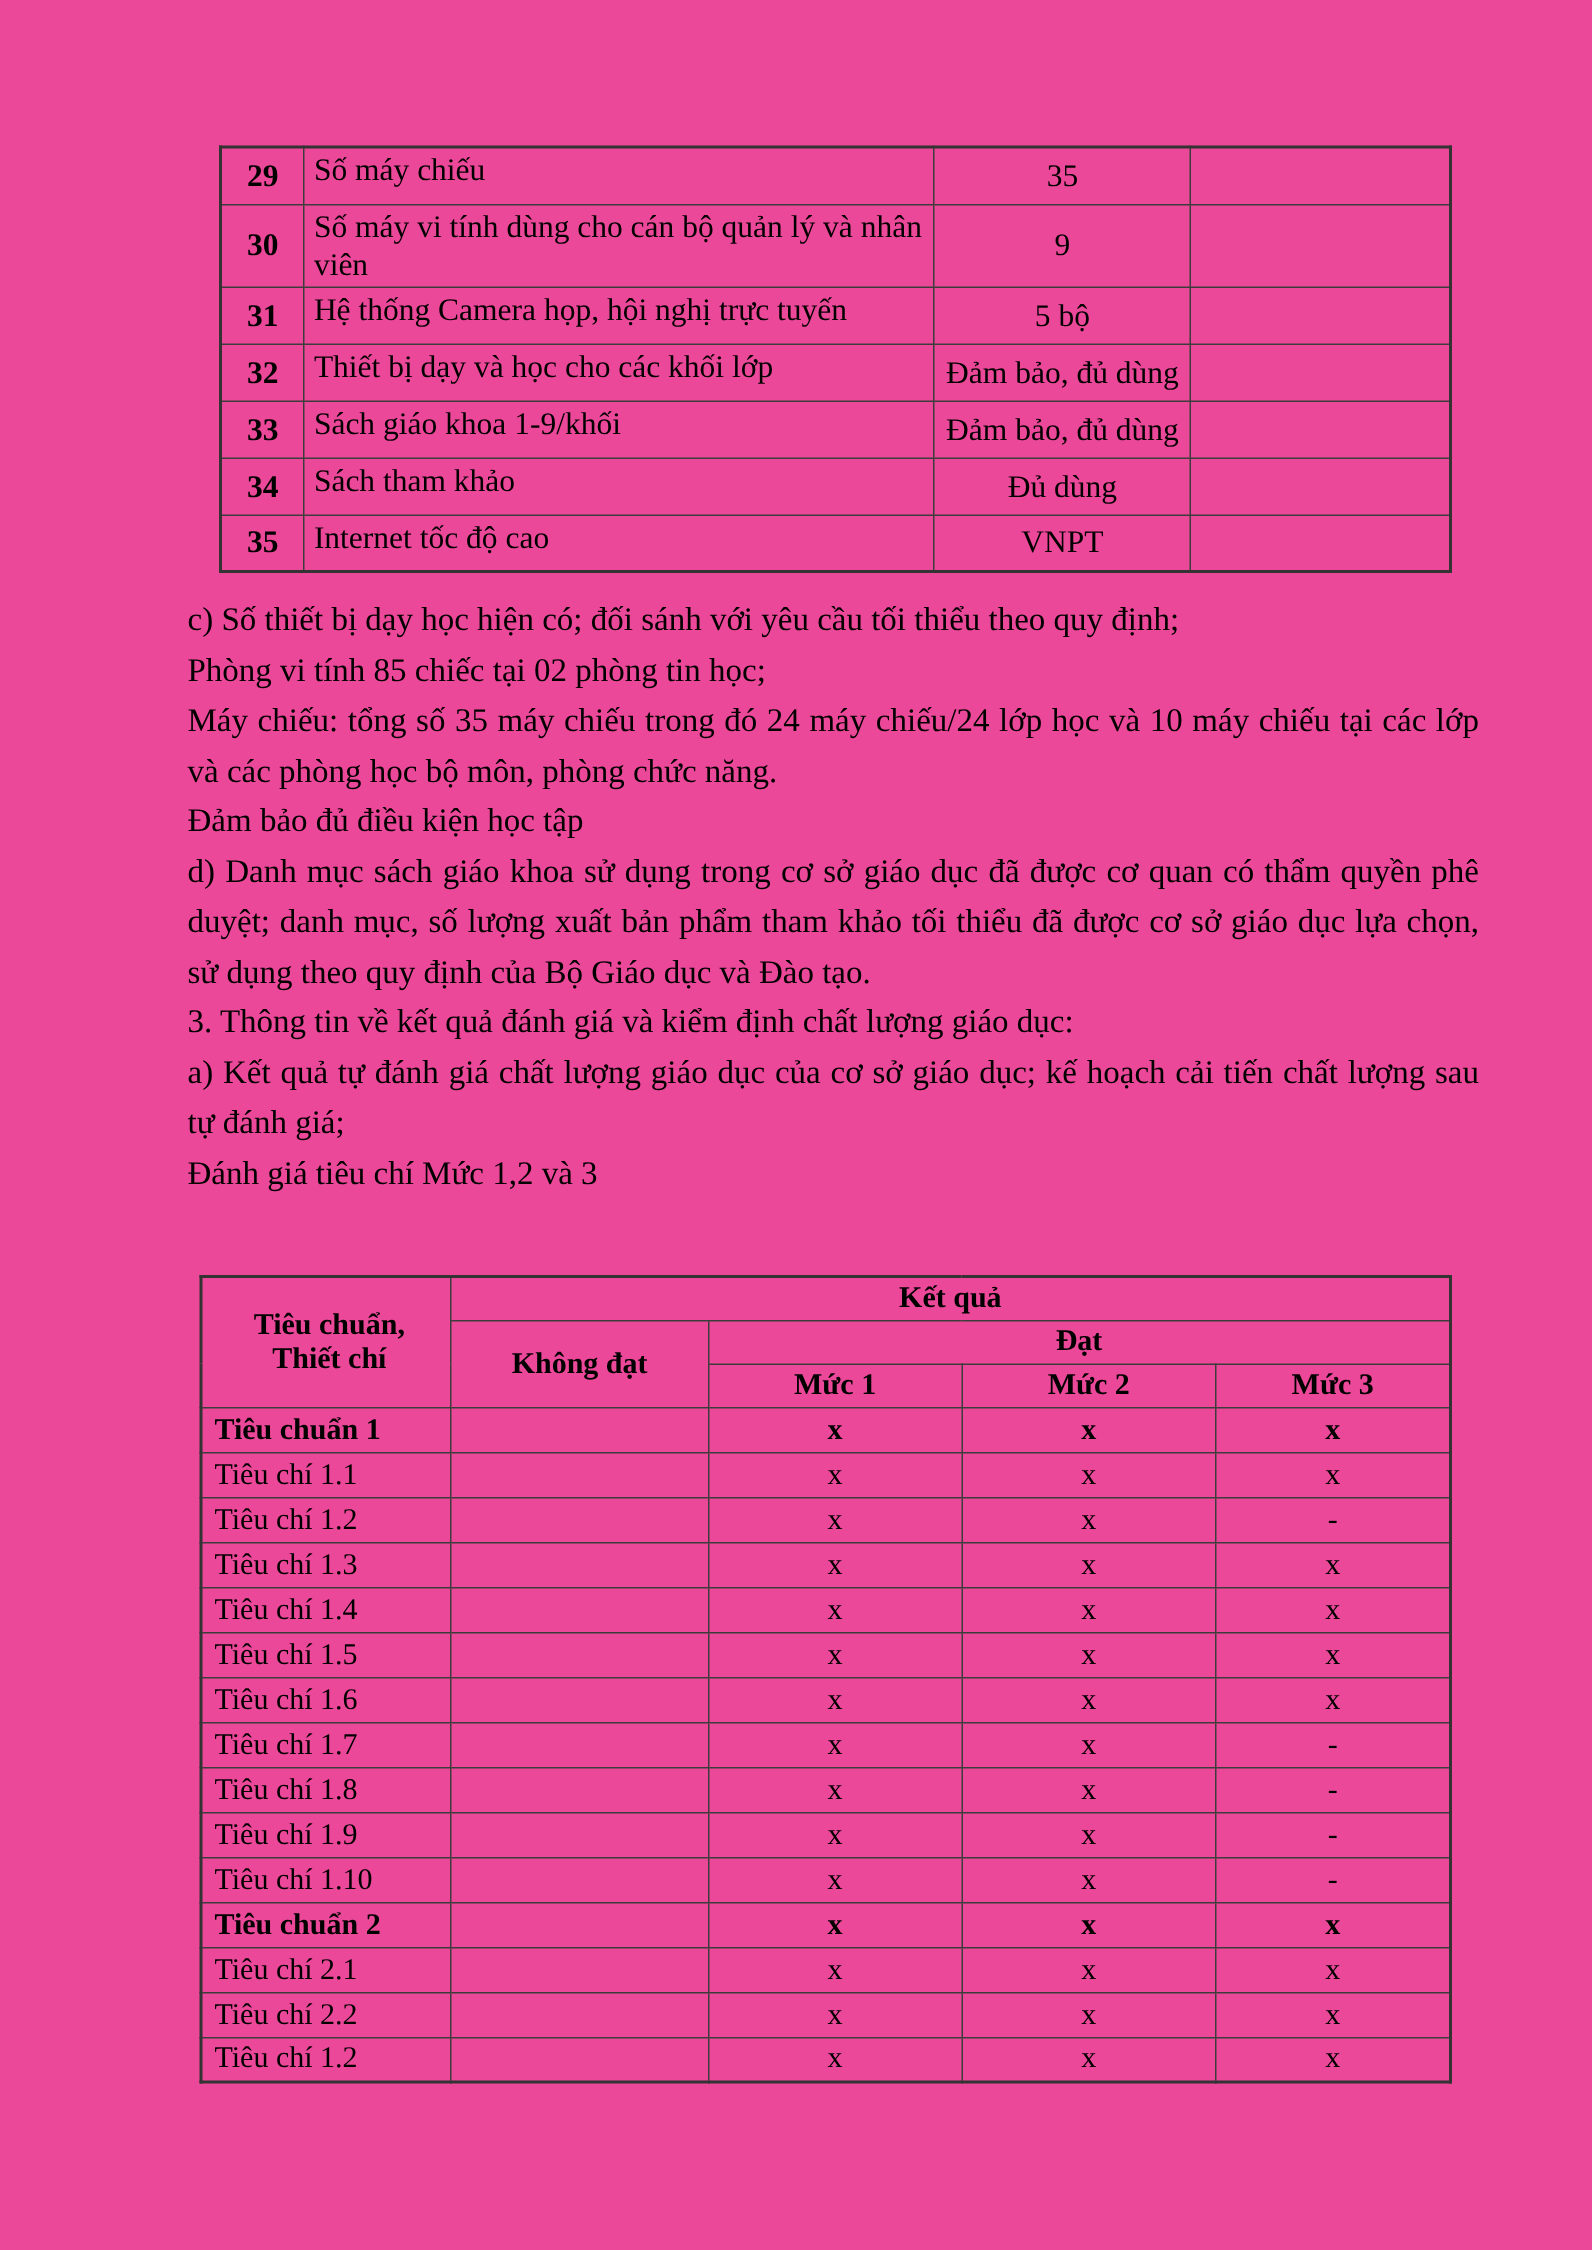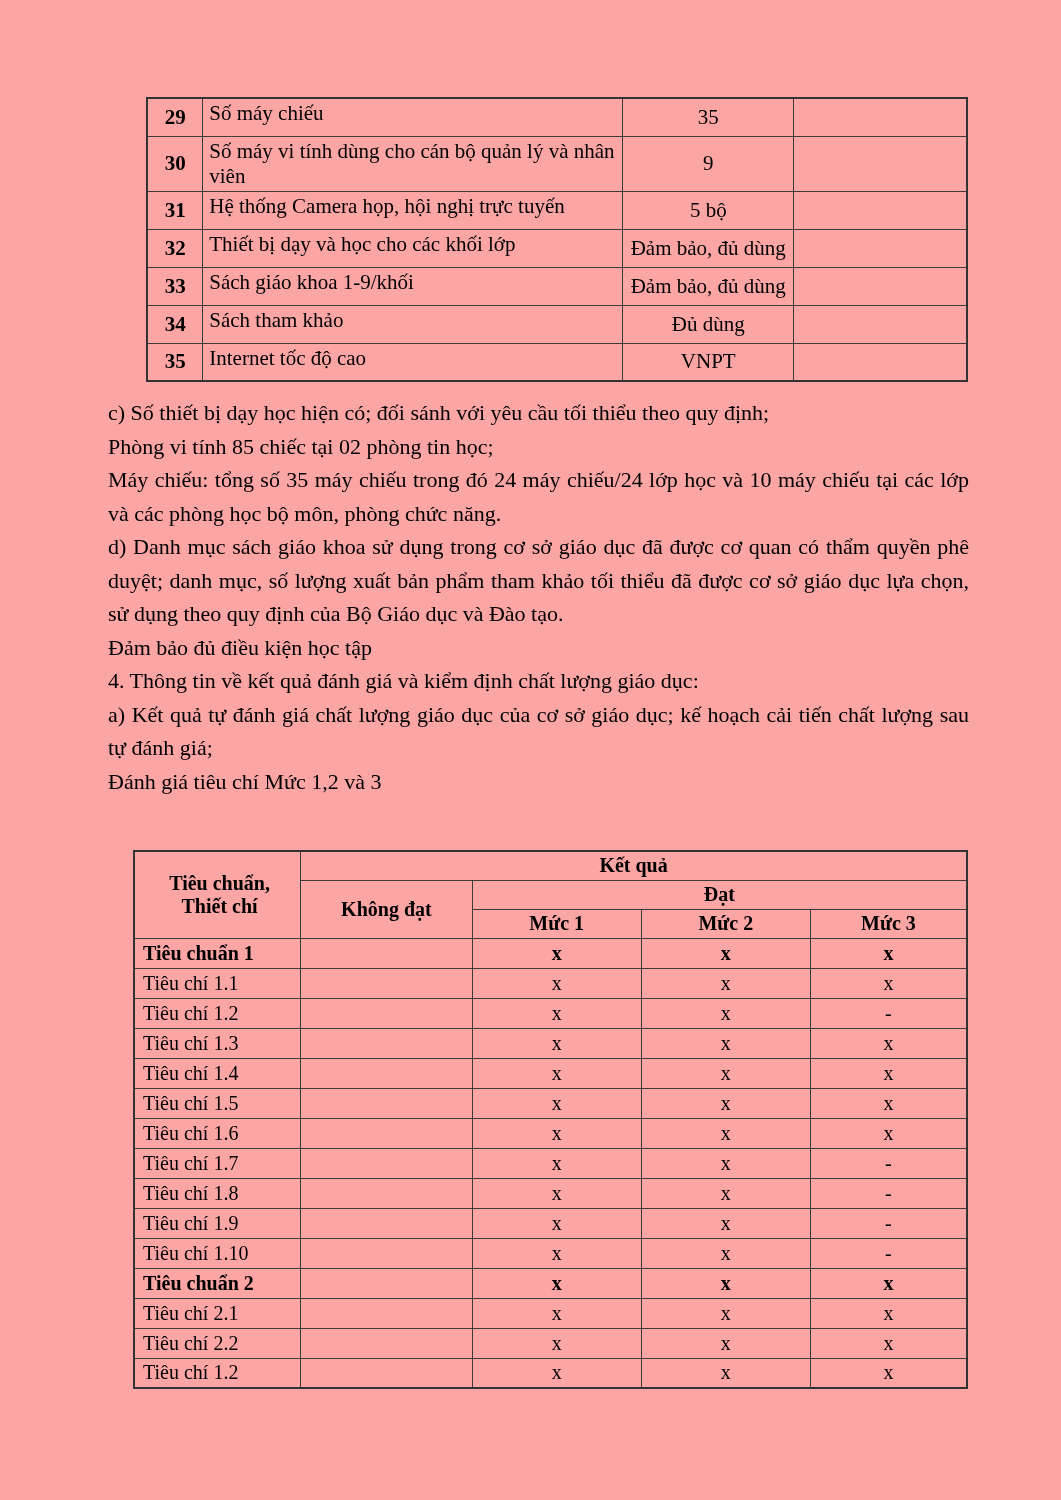--- a/index.html
+++ b/index.html
@@ -1,21 +1,21 @@
 <!DOCTYPE html>
 <html><head>
 <meta charset="utf-8">
 <style>
   html,body { margin:0; padding:0; background:#e8e8e8; }
   .page {
     position: relative;
     width: 1061px;
     height: 1500px;
     margin: 0 auto;
-    background: #fca5a5;
+    background: #ec4899;
     font-family: "Liberation Serif", "DejaVu Serif", serif;
     color: #000;
     overflow: hidden;
   }
 
   
   .equip-table {
     position: absolute;
     top: 97px;
     left: 146px;
@@ -32,21 +32,21 @@
   .equip-table .col-no    { width: 6.8%;  text-align: center; font-weight: bold; }
   .equip-table .col-item  { width: 51.2%; text-align: left; padding-left: 6px; vertical-align: top; }
   .equip-table .col-value { width: 20.9%; text-align: center; }
   .equip-table .col-note  { width: 21.1%; }
   .equip-table tr { height: 38px; }
 
   
   .body-text {
     position: absolute;
     top: 396px;
-    left: 108px;
+    left: 125px;
     width: 861px;
     font-size: 22px;
     line-height: 33.5px;
     text-align: justify;
   }
   .body-text p { margin: 0; }
 
   
   .eval-table {
     position: absolute;
@@ -120,23 +120,23 @@
           <td class="col-value">VNPT</td>
           <td class="col-note"></td>
         </tr>
       </tbody>
   </table>
 
   <div class="body-text">
       <p>c) Số thiết bị dạy học hiện có; đối sánh với yêu cầu tối thiểu theo quy định;</p>
       <p>Phòng vi tính 85 chiếc tại 02 phòng tin học;</p>
       <p>Máy chiếu: tổng số 35 máy chiếu trong đó 24 máy chiếu/24 lớp học và 10 máy chiếu tại các lớp và các phòng học bộ môn, phòng chức năng.</p>
+      <p>Đảm bảo đủ điều kiện học tập</p>
       <p>d) Danh mục sách giáo khoa sử dụng trong cơ sở giáo dục đã được cơ quan có thẩm quyền phê duyệt; danh mục, số lượng xuất bản phẩm tham khảo tối thiểu đã được cơ sở giáo dục lựa chọn, sử dụng theo quy định của Bộ Giáo dục và Đào tạo.</p>
-      <p>Đảm bảo đủ điều kiện học tập</p>
-      <p>4. Thông tin về kết quả đánh giá và kiểm định chất lượng giáo dục:</p>
+      <p>3. Thông tin về kết quả đánh giá và kiểm định chất lượng giáo dục:</p>
       <p>a) Kết quả tự đánh giá chất lượng giáo dục của cơ sở giáo dục; kế hoạch cải tiến chất lượng sau tự đánh giá;</p>
       <p>Đánh giá tiêu chí Mức 1,2 và 3</p>
     </div>
 
   <table class="eval-table">
     <thead>
       <tr class="hdr-row">
         <th rowspan="3" class="col-label" style="text-align:center;">
           <span>Tiêu chuẩn,</span><br>
           <span>Thiết chí</span>

